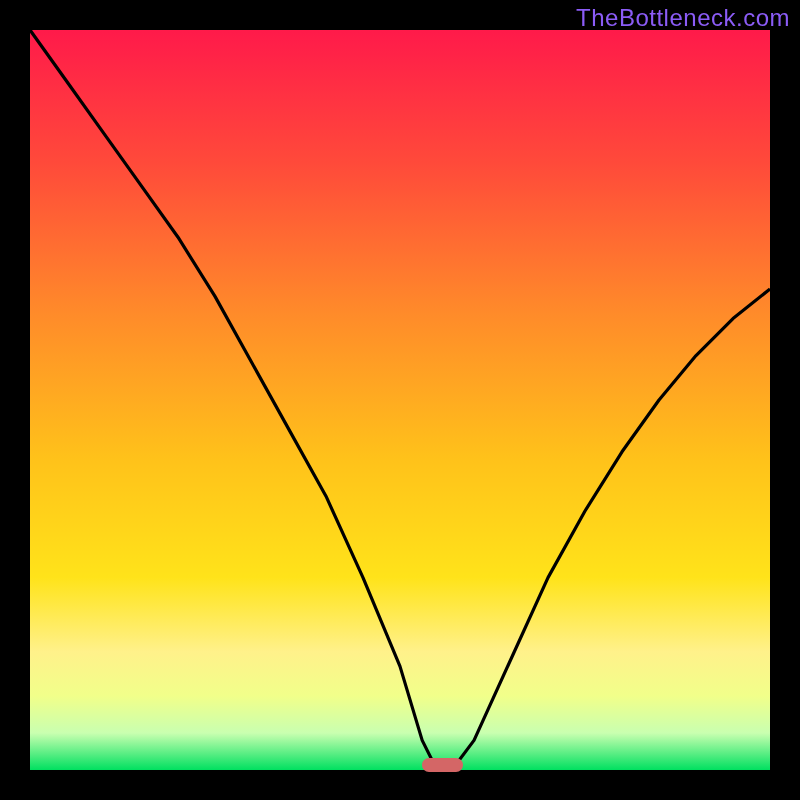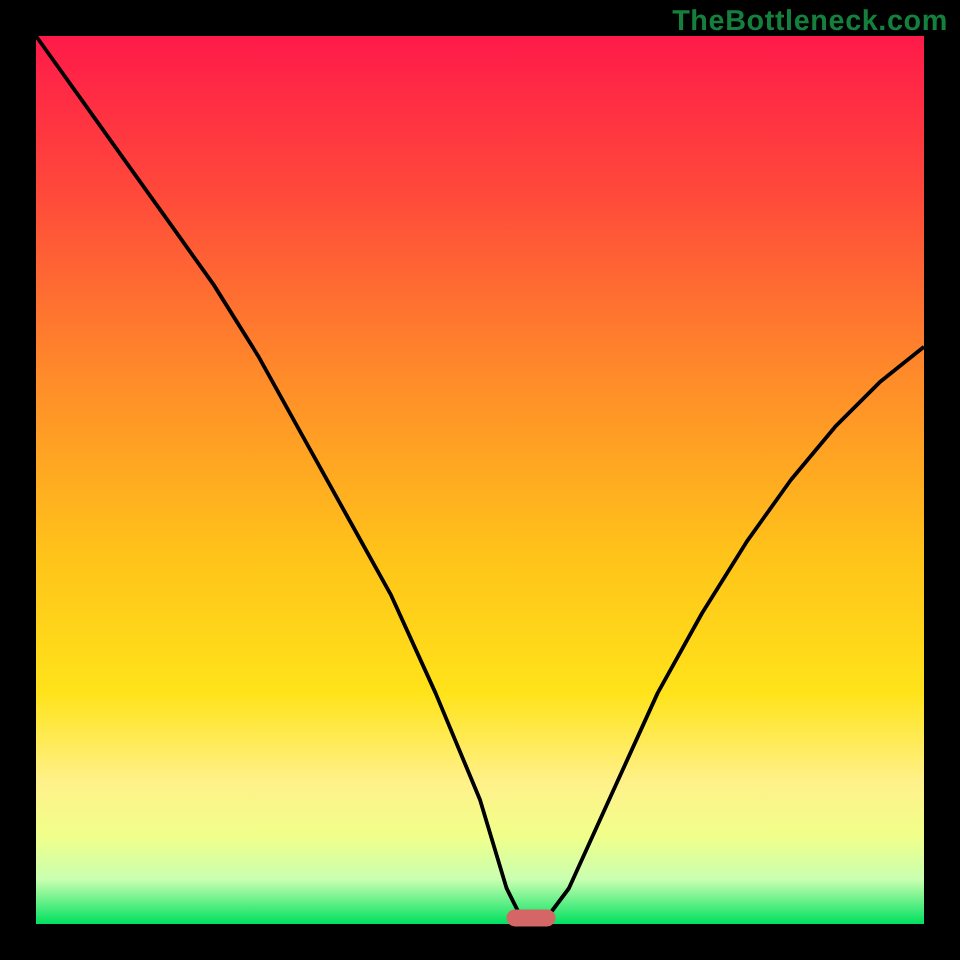--- a/index.html
+++ b/index.html
@@ -13,23 +13,23 @@
   .frame {
     position: relative;
     width: 800px;
     height: 800px;
     background: #000;
   }
   .watermark {
     position: absolute;
     top: 4px;
     right: 10px;
-    color: #15803d;
+    color: #8b5cf6;
     font-size: 24px;
-    font-weight: 700;
+    font-weight: 400;
     letter-spacing: 0.5px;
     z-index: 3;
     user-select: none;
   }
   svg {
     display: block;
   }
 </style>
 </head>
 <body>

